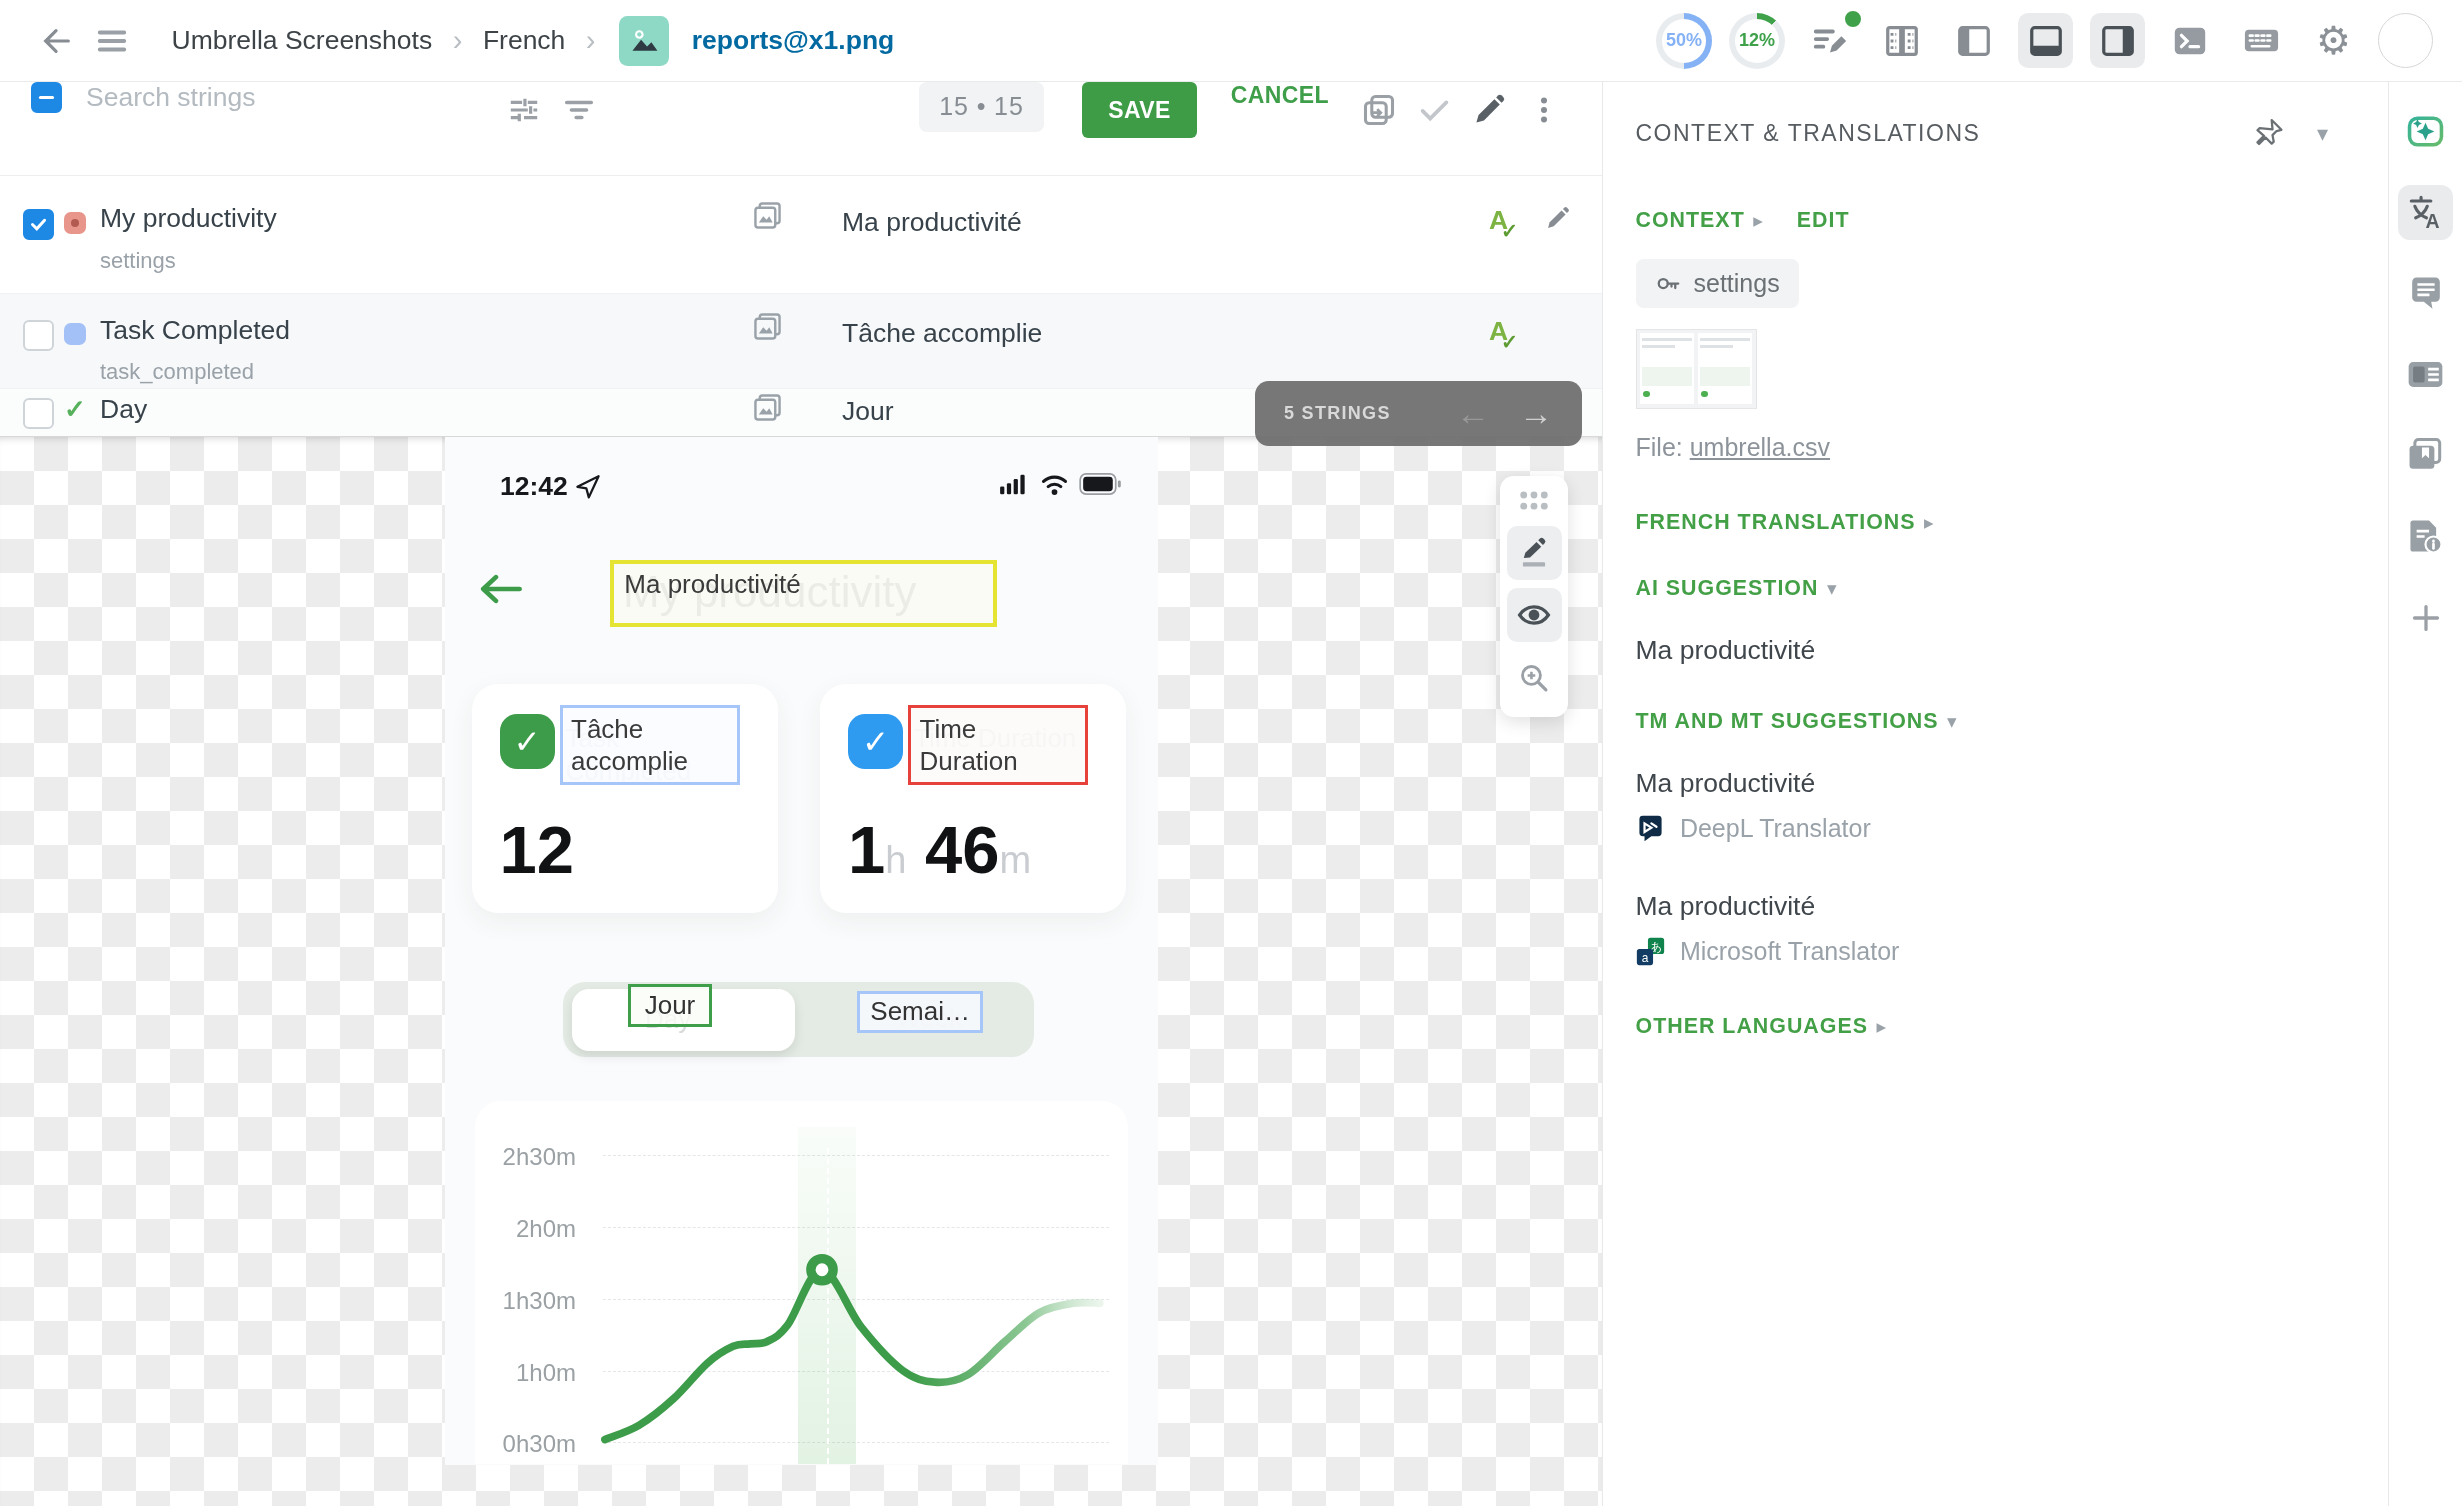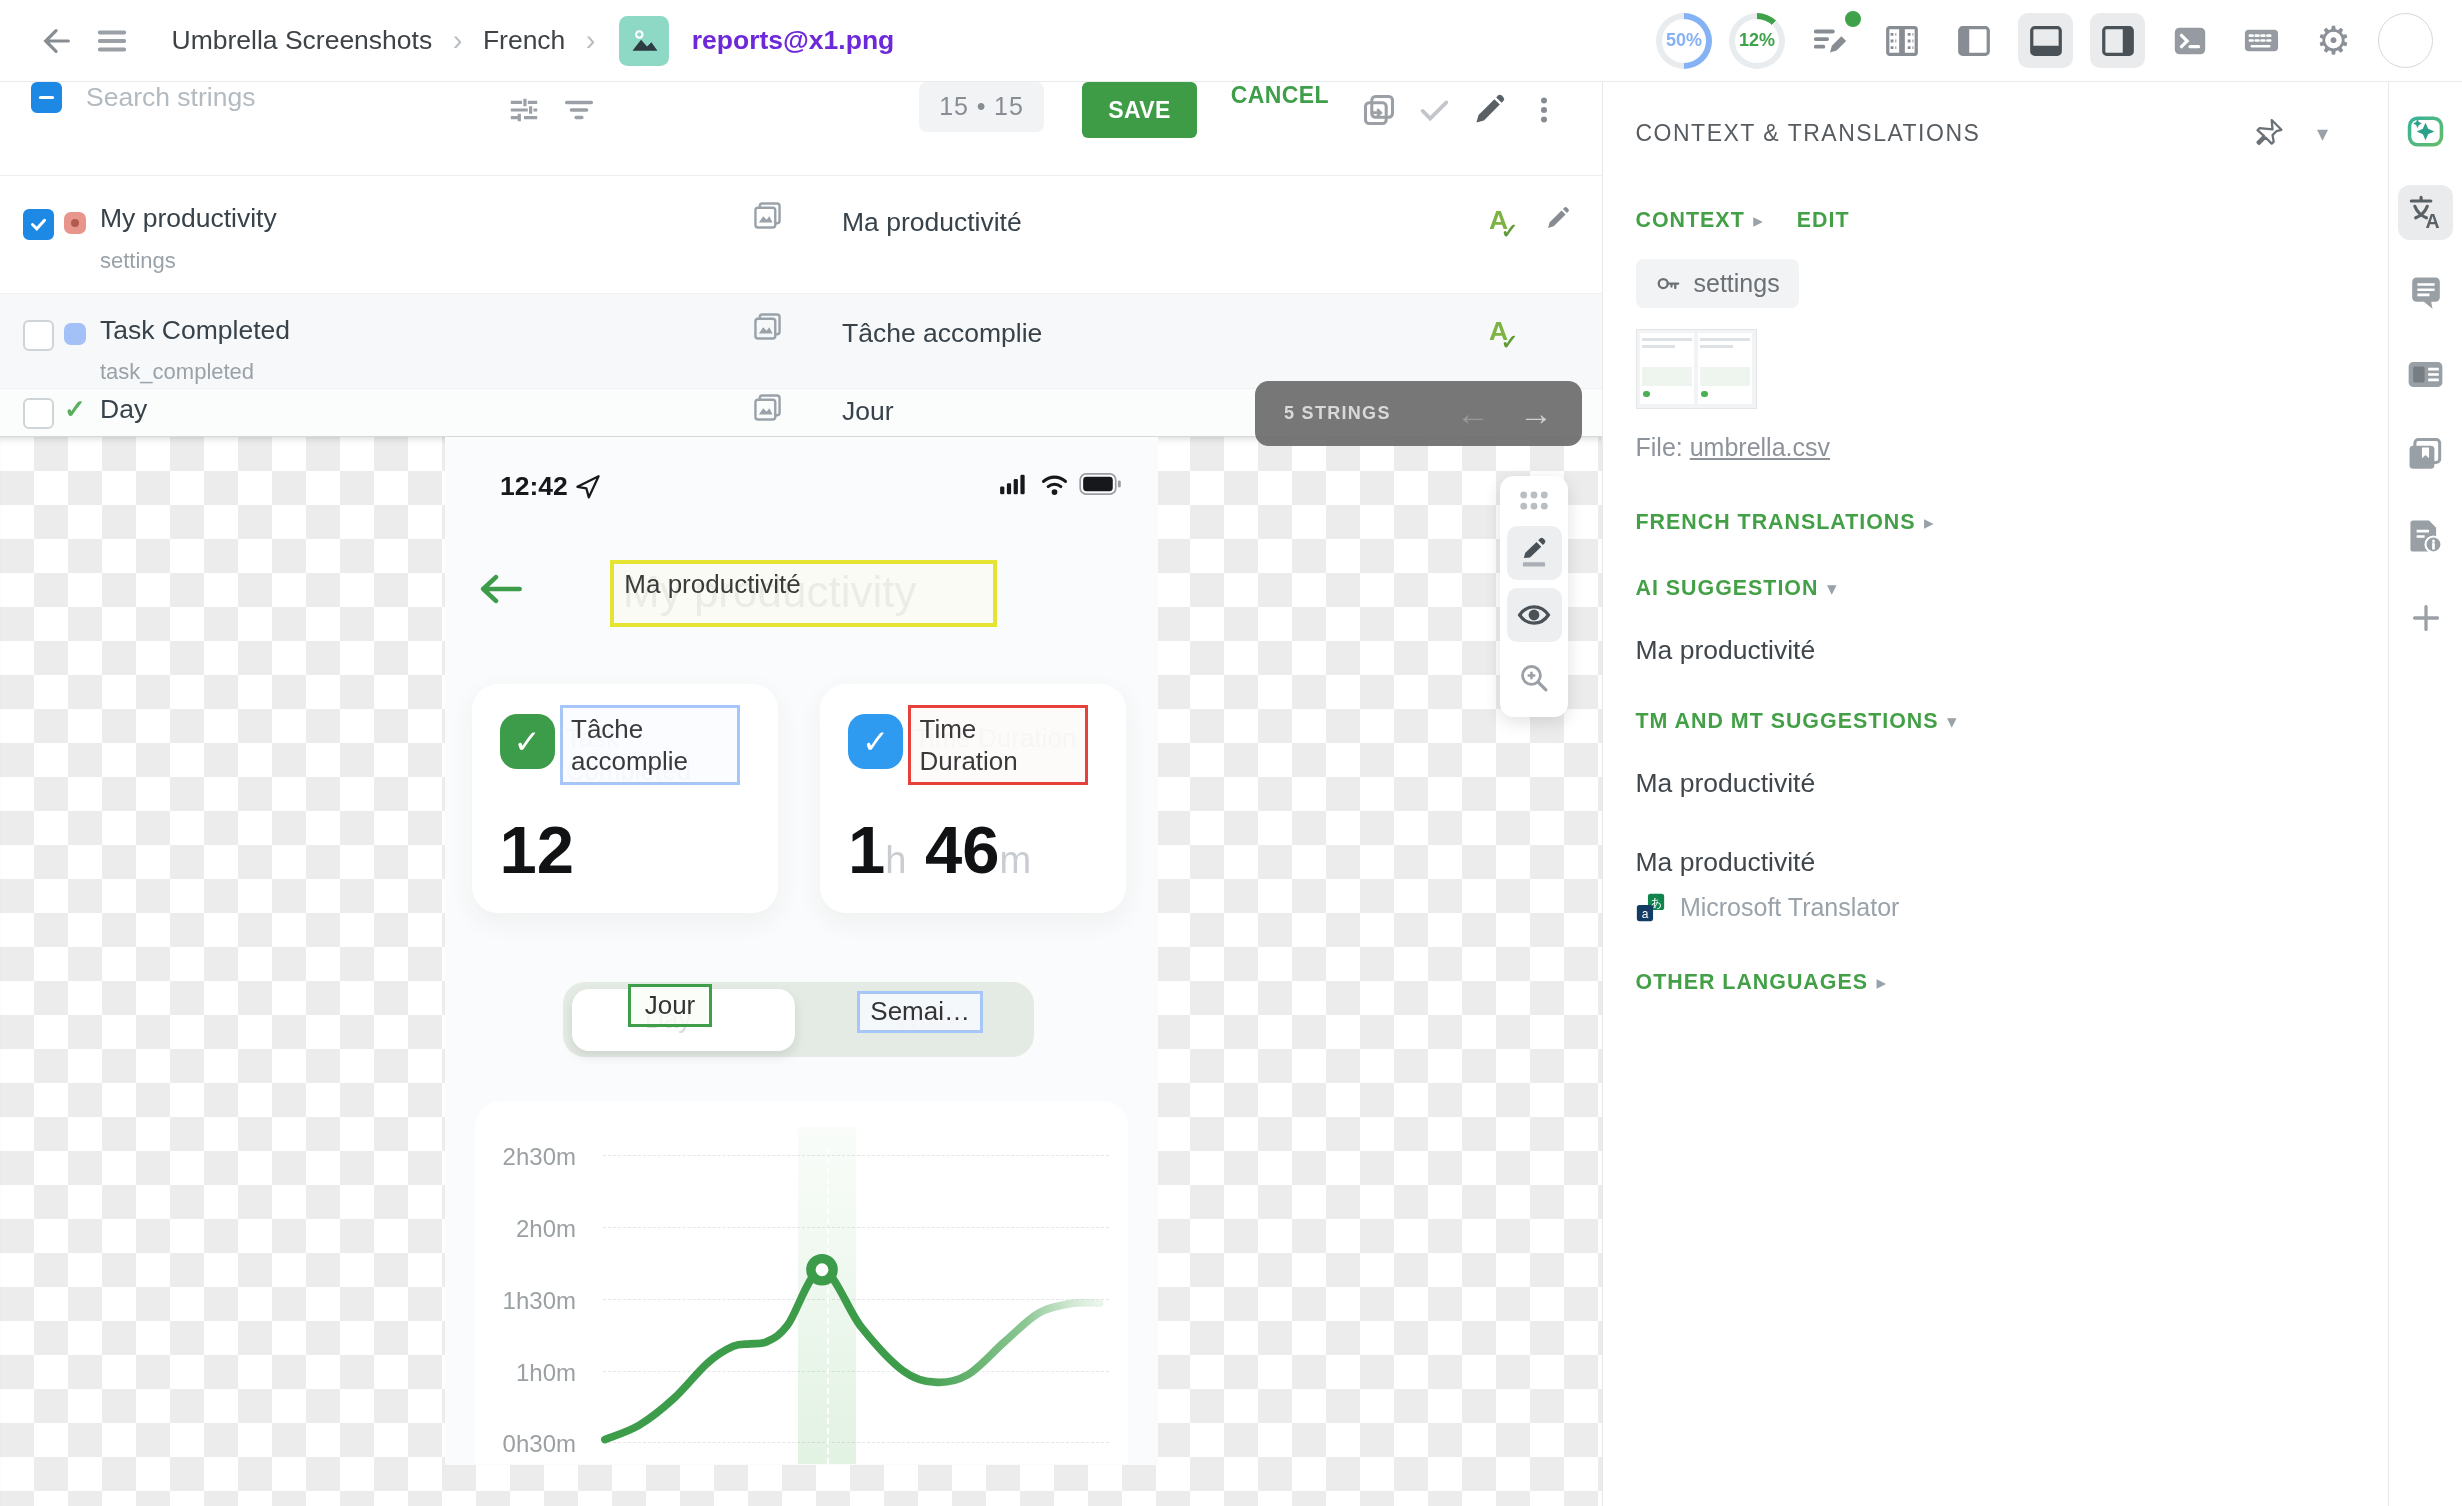--- a/index.html
+++ b/index.html
@@ -174,21 +174,21 @@
     <span class="crumb-sep">›</span>
     <span class="crumb">French</span>
     <span class="crumb-sep">›</span>
     <span class="fileicon">
       <svg width="31" height="31" viewBox="0 0 36 36">
           <circle cx="12" cy="11" r="5" fill="#fff"></circle>
           <circle cx="12" cy="11" r="2.5" fill="#8ed9c5"></circle>
           <path d="M4 30 L14 17 L21 25 L26 20 L33 30 Z" fill="#2e3b43"></path>
         </svg>
     </span>
-    <span class="crumb" style="font-weight:bold;color:#6d28d9">reports@x1.png</span>
+    <span class="crumb" style="font-weight:bold;color:#0369a1">reports@x1.png</span>
   </nav>
   <div class="topbar-right">
     <div class="ring" style="--c:#85b1f5;--p:50%">
         <i></i>
         <b>50%</b>
       </div>
     <div class="ring" style="--c:#3fa24b;--p:12%">
         <i></i>
         <b>12%</b>
       </div>
@@ -549,20 +549,27 @@
       <span class="caret">▾</span>
     </div>
     <div class="sugg">Ma productivité</div>
 
     <div class="cp-row" style="margin-top:43px">
       <span class="gsec">TM AND MT SUGGESTIONS</span>
       <span class="caret">▾</span>
     </div>
 
     <div class="sugg">Ma productivité</div>
+    <div class="provider">
+      <svg width="29" height="29" viewBox="0 0 34 34">
+          <path d="M4 6 a4 4 0 0 1 4-4 h18 a4 4 0 0 1 4 4 v16 a4 4 0 0 1-4 4 h-8 l-8 6 v-6 h-2 a4 4 0 0 1-4-4 z" fill="#0f2b46"></path>
+          <path d="M10 11 l8 5 -8 5 z M18 11 l6 4" stroke="#fff" stroke-width="2.6" fill="none" stroke-linecap="round"></path>
+        </svg>
+      <span>DeepL Translator</span>
+    </div>
 
     <div class="sugg" style="margin-top:48px">Ma productivité</div>
     <div class="provider">
       <svg width="29" height="29" viewBox="0 0 34 34" style="font-size:29px">
           <rect x="14" y="1" width="19" height="19" rx="3" fill="#11834d"></rect>
           <text x="23.5" y="16" font-size="14" fill="#fff" text-anchor="middle" font-family="Liberation Sans, sans-serif">あ</text>
           <rect x="1" y="14" width="19" height="19" rx="3" fill="#123c63"></rect>
           <text x="10.5" y="29" font-size="14" fill="#fff" text-anchor="middle" font-family="Liberation Sans, sans-serif">a</text>
         </svg>
       <span>Microsoft Translator</span>

